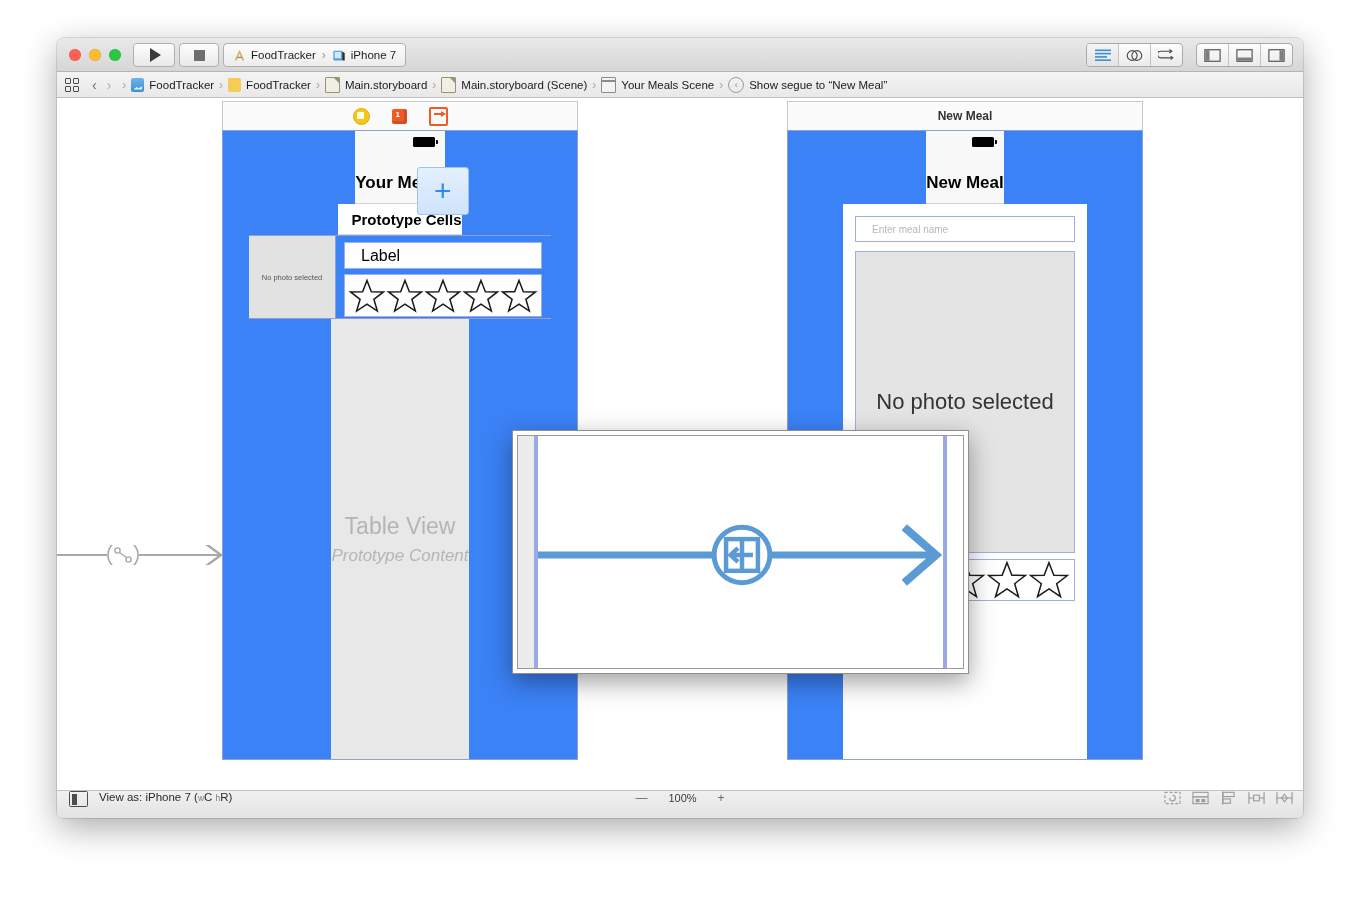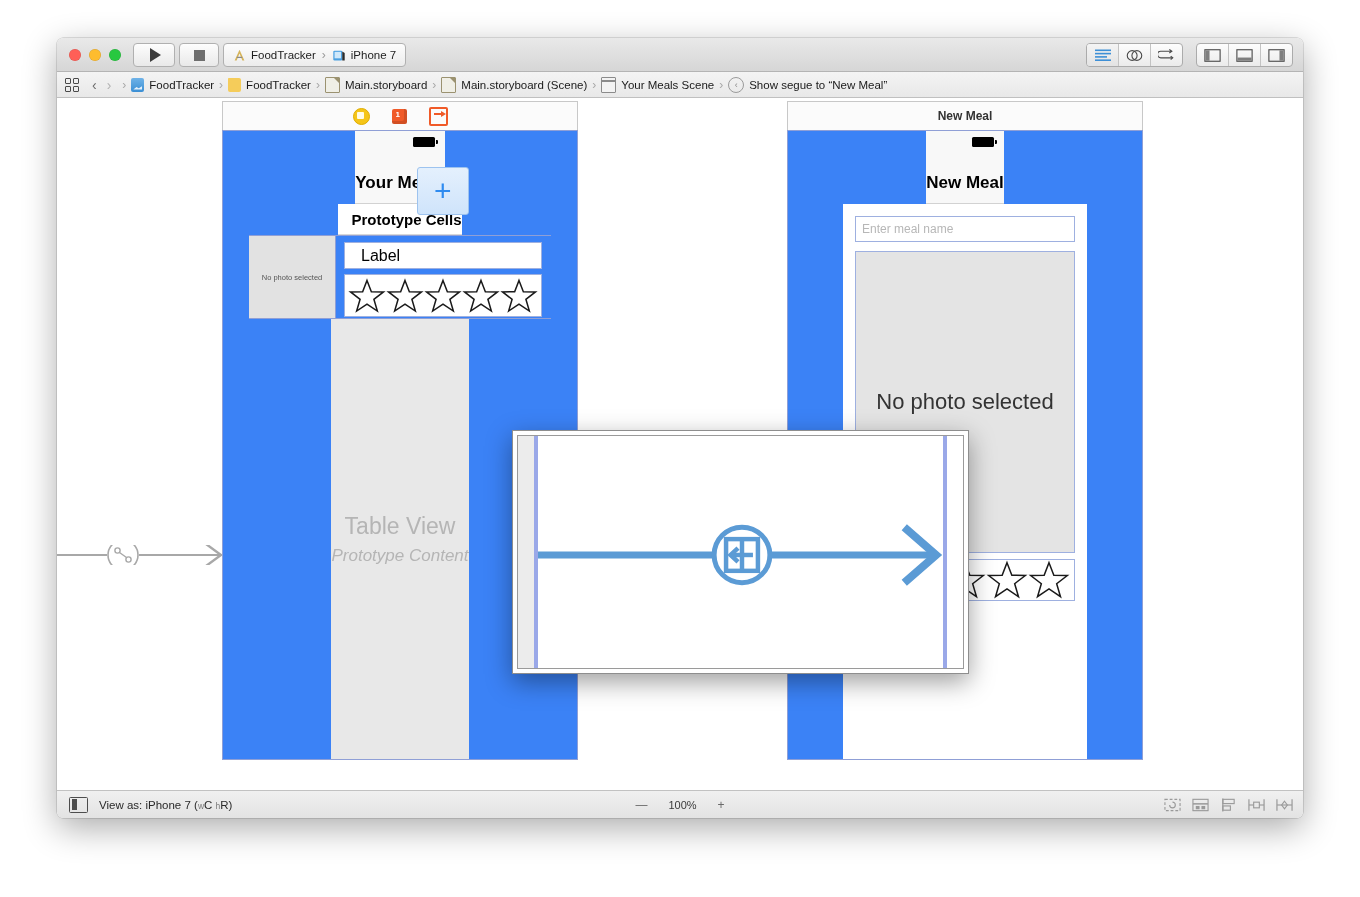--- a/index.html
+++ b/index.html
@@ -219,22 +219,22 @@
     background: #e8e8e8;
     display: flex; flex-direction: column; align-items: center; justify-content: center;
   }
   .tv-title { font-size: 23px; color: #b5b5b5; }
   .tv-sub { font-size: 17px; color: #b5b5b5; margin-top: 6px; font-style: italic; }
 
   
   .nm-body { position: relative; flex: 1; background: #fff; padding: 12px 12px 0 12px; box-sizing: border-box; }
   .nm-field {
     border: 1px solid #9eb0e0; height: 24px;
-    display: flex; align-items: center; padding-left: 6px;
-    font-size: 12px; color: #b7b7b7; background: #fff;
+    display: flex; align-items: center; padding-left: 16px;
+    font-size: 10px; color: #b7b7b7; background: #fff;
   }
   .nm-photo {
     margin-top: 9px;
     border: 1px solid #9eb0e0;
     height: 300px;
     background: #e4e4e4;
     display: flex; align-items: center; justify-content: center;
     font-size: 22px; color: #333;
   }
   .nm-stars {
@@ -261,21 +261,21 @@
   .mag-inner { position: absolute; inset: 4px; border: 1px solid #9a9a9a; background: #fff; overflow: hidden; }
   .mag-gutter { position: absolute; left: 0; top: 0; bottom: 0; width: 16px; background: #ececec; }
   .mag-blueline { position: absolute; top: 0; bottom: 0; width: 4px; background: #9aa8e8; }
 
   
   .bottombar {
     position: absolute; left: 0; right: 0; bottom: 0;
     height: 27px;
     background: linear-gradient(to bottom,#f0f0f0,#e3e3e3);
     border-top: 1px solid #c2c2c2;
-    display: flex; align-items: center;
+    display: flex; 
     font-size: 11.5px; color: #2a2a2a; margin-top: 28px;
   }
   .viewas-icon {
     width: 17px; height: 14px; border: 1.4px solid #4d4d4d; border-radius: 1.5px;
     margin-left: 12px; position: relative; flex: none;
   }
   .viewas-icon:after { content:""; position:absolute; left:1.5px; top:1.5px; bottom:1.5px; width:5px; background:#4d4d4d; }
   .viewas-text { margin-left: 11px; }
   .sub { font-size: 8.5px; color: #7a7a7a; vertical-align: baseline; }
   .zoomctl { position: absolute; left: 0; right: 0; display: flex; align-items: center; justify-content: center; gap: 18px; color: #6a6a6a; font-size: 12px; }

